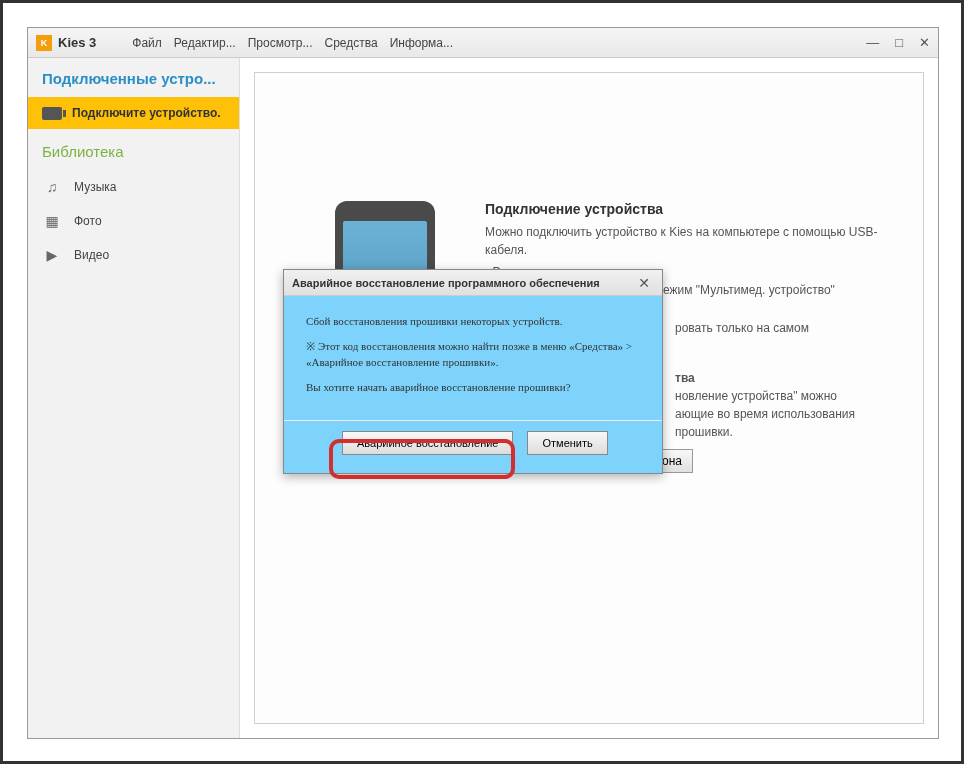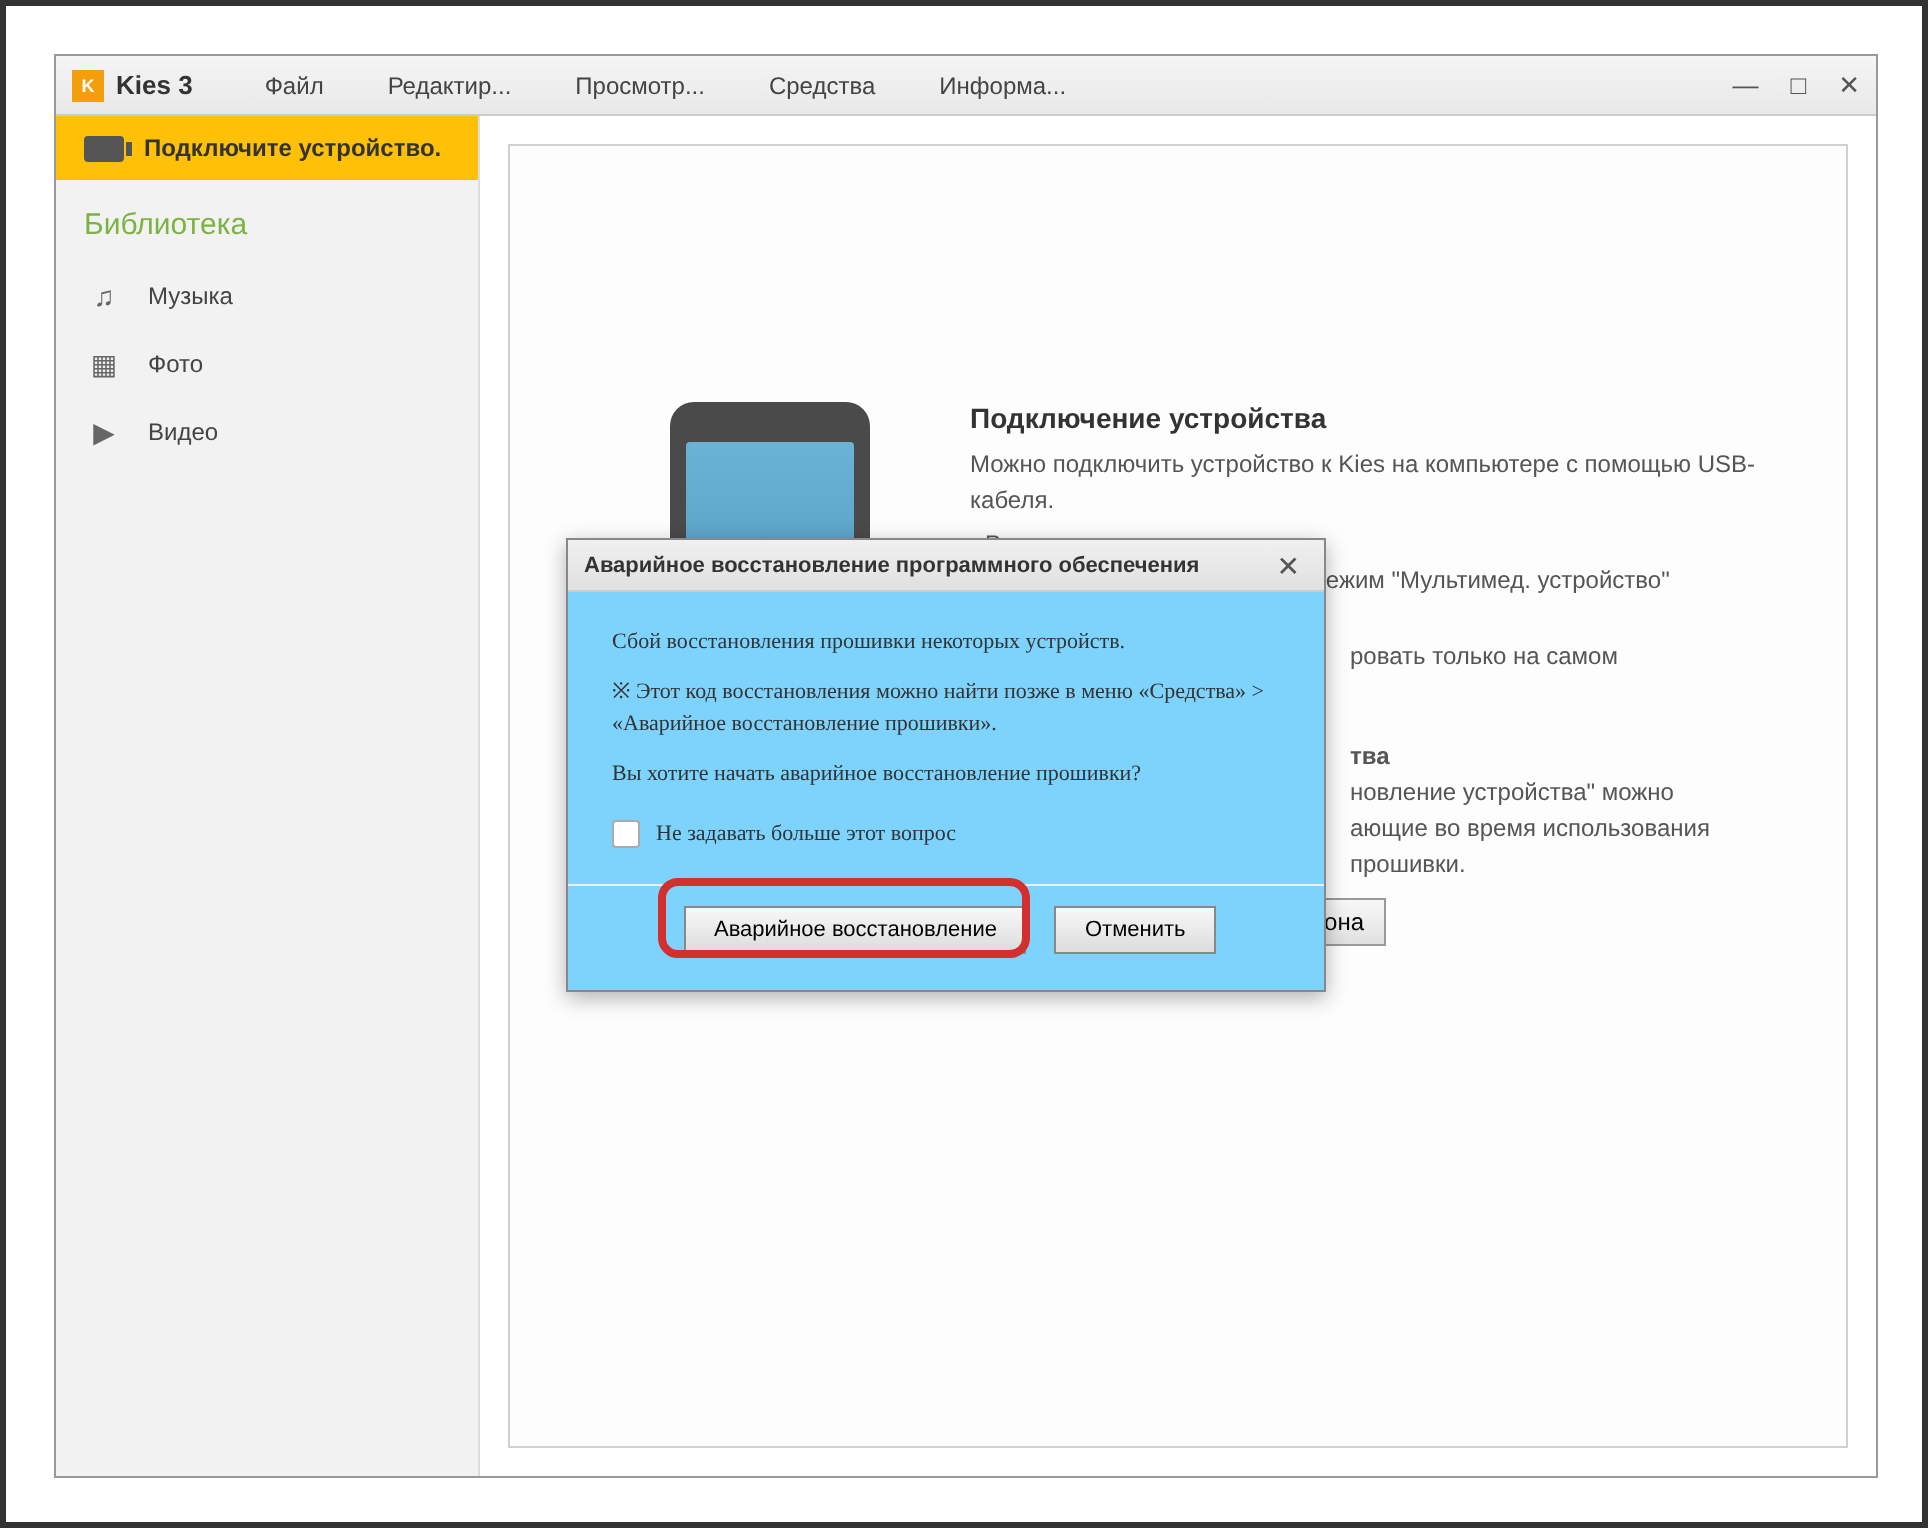--- a/index.html
+++ b/index.html
@@ -2,21 +2,21 @@
 <html><head>
   <meta charset="utf-8">
   <style>
     * { margin: 0; padding: 0; box-sizing: border-box; }
     body { font-family: "Segoe UI", Tahoma, sans-serif; background: #fff; font-size: 13px; color: #333; }
     .frame { width: 964px; height: 764px; border: 3px solid #333; position: relative; background: #fff; }
     .window { position: absolute; top: 24px; left: 24px; width: 912px; height: 712px; border: 1px solid #999; background: #fff; }
     .titlebar { height: 30px; display: flex; align-items: center; background: linear-gradient(#f5f5f5, #e8e8e8); border-bottom: 1px solid #ccc; padding: 0 8px; }
     .titlebar-icon { width: 16px; height: 16px; background: #f59e0b; margin-right: 6px; display: flex; align-items: center; justify-content: center; font-size: 9px; color: #fff; font-weight: bold; }
     .titlebar-title { font-weight: bold; font-size: 13px; margin-right: 30px; }
-    .menu { display: flex; gap: 20px; }
+    .menu { display: flex; gap: 0; }
     .menu-item { padding: 4px 6px; font-size: 12px; color: #444; cursor: default; }
     .titlebar-spacer { flex: 1; }
     .win-controls { display: flex; gap: 16px; font-size: 13px; color: #555; }
     .win-control { cursor: pointer; font-family: Arial; }
     .content-area { display: flex; height: calc(100% - 30px); }
     .sidebar { width: 212px; background: #f2f2f2; border-right: 1px solid #ddd; }
     .sidebar-header { padding: 12px 14px 10px; font-size: 15px; font-weight: bold; color: #2a8fc7; }
     .sidebar-active { background: #ffc107; padding: 9px 14px; display: flex; align-items: center; gap: 10px; font-size: 12px; font-weight: bold; color: #333; }
     .device-icon { width: 20px; height: 13px; background: #555; border-radius: 2px; position: relative; }
     .device-icon:before { content: ''; position: absolute; right: -4px; top: 3px; width: 3px; height: 7px; background: #555; }
@@ -66,20 +66,21 @@
       <div class="titlebar-spacer"></div>
       <div class="win-controls">
         <span class="win-control">—</span>
         <span class="win-control">□</span>
         <span class="win-control">✕</span>
       </div>
     </div>
 
     <div class="content-area">
       <div class="sidebar">
+        <div class="sidebar-header">Подключенные устро...</div>
         <div class="sidebar-active">
           <span class="device-icon"></span>
           <span>Подключите устройство.</span>
         </div>
         <div class="library-header">Библиотека</div>
         <div class="lib-item">
           <span class="lib-icon">♫</span>
           <span>Музыка</span>
         </div>
         <div class="lib-item">
@@ -117,24 +118,20 @@
 
   <div class="dialog-overlay">
     <div class="dialog-titlebar">
       <span class="dialog-title">Аварийное восстановление программного обеспечения</span>
       <span class="dialog-close">✕</span>
     </div>
     <div class="dialog-body">
       <div class="dialog-text">Сбой восстановления прошивки некоторых устройств.</div>
       <div class="dialog-text">※ Этот код восстановления можно найти позже в меню «Средства» &gt; «Аварийное восстановление прошивки».</div>
       <div class="dialog-text">Вы хотите начать аварийное восстановление прошивки?</div>
-      <div class="dialog-check">
-        <div class="checkbox"></div>
-        <span class="check-label">Не задавать больше этот вопрос</span>
-      </div>
     </div>
     <div class="dialog-footer">
       <button class="dialog-btn">Аварийное восстановление</button>
       <button class="dialog-btn">Отменить</button>
     </div>
   </div>
 
   <div class="highlight-ring" style="left: 326px; top: 436px; width: 186px; height: 40px;"></div>
 </div>
 

